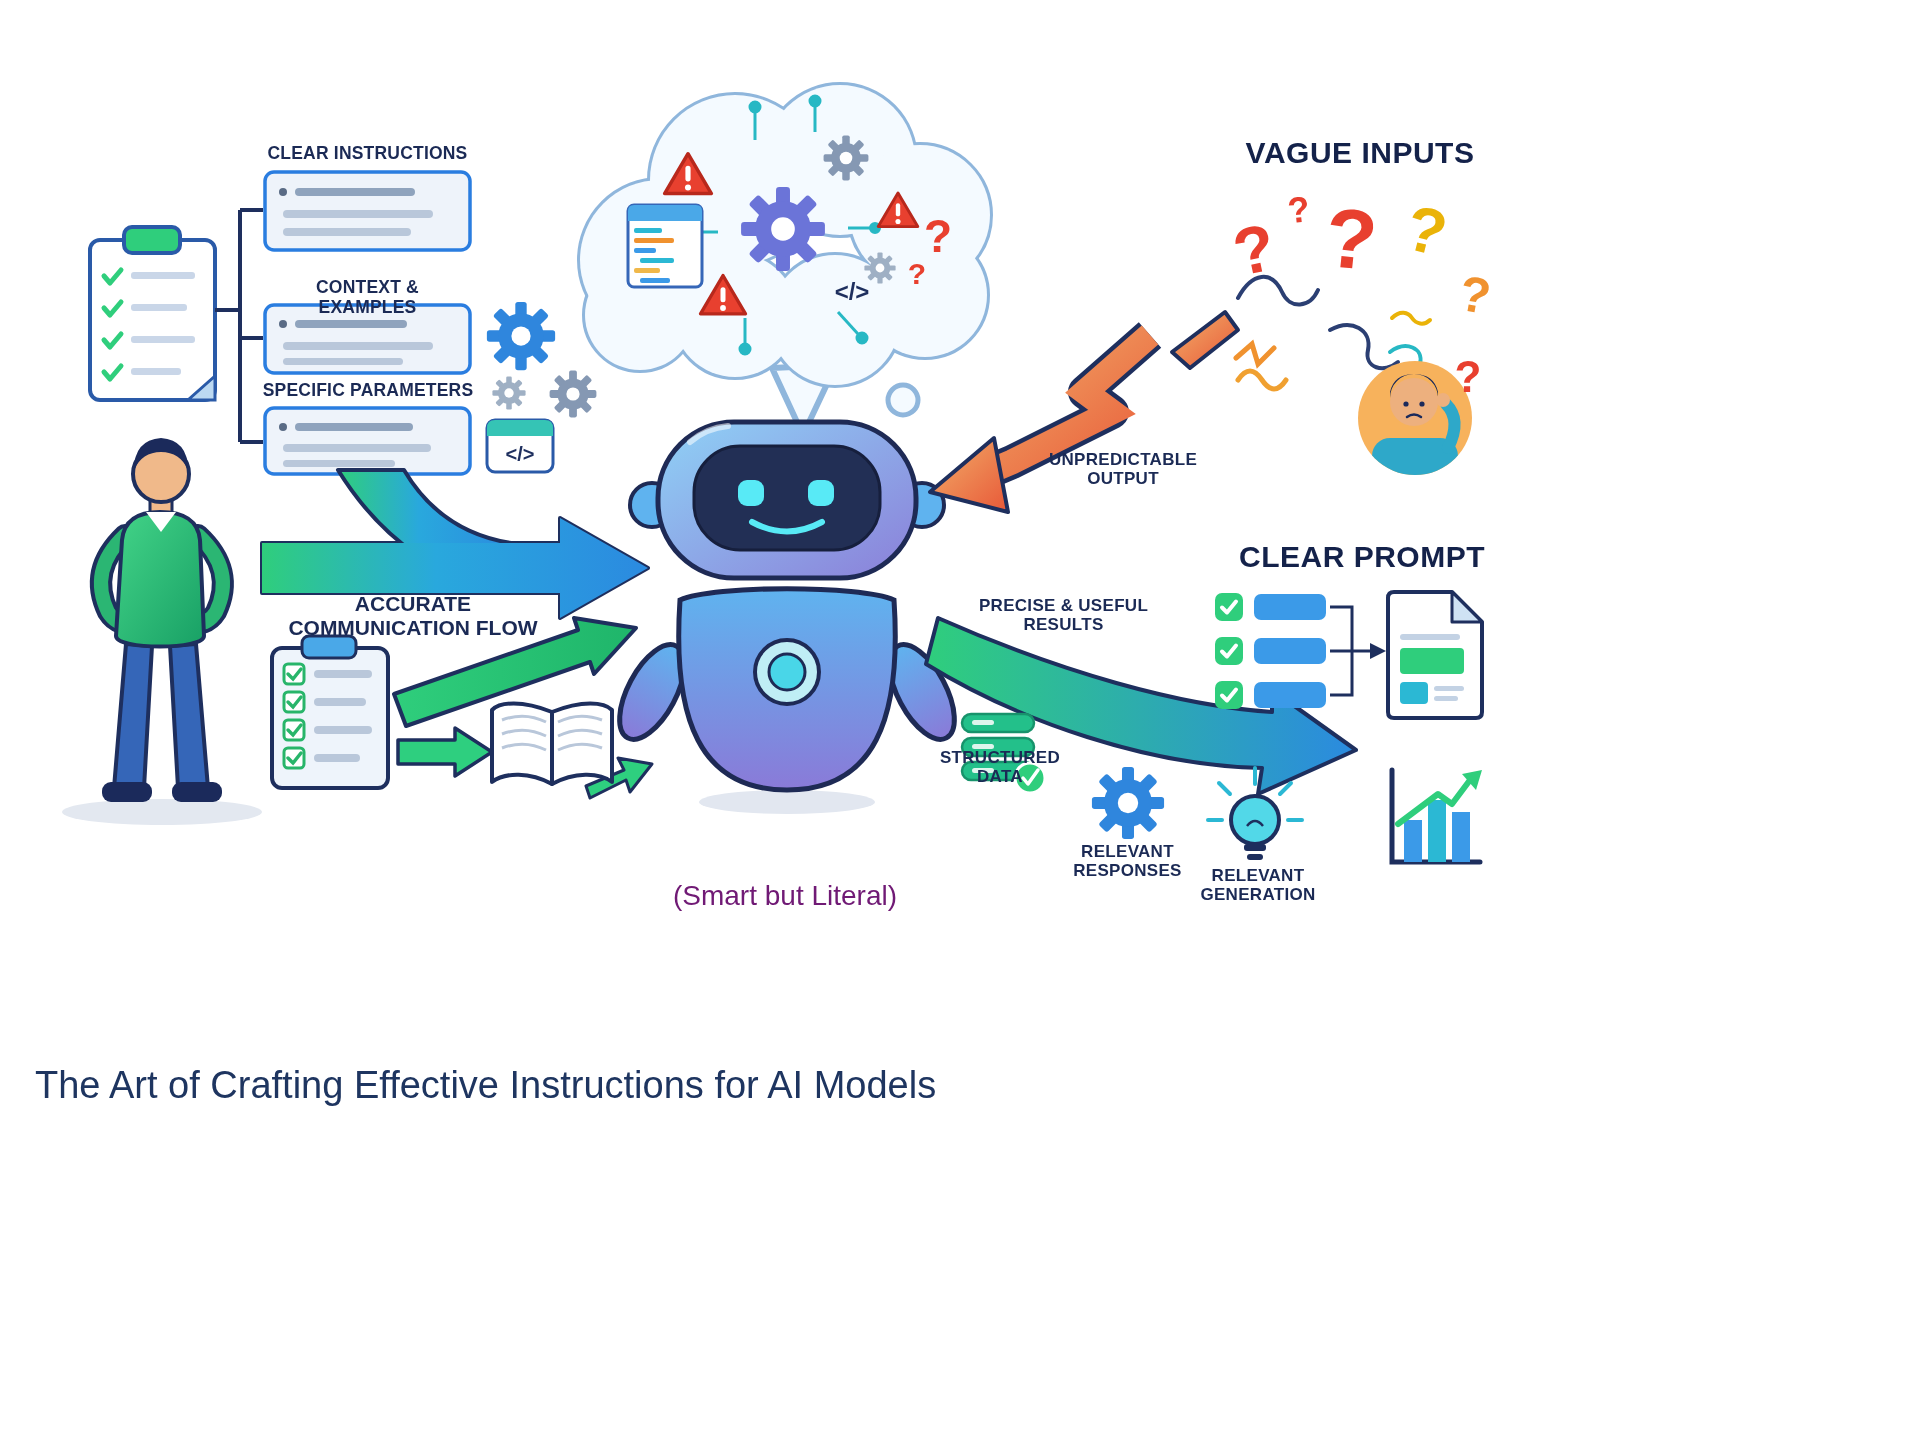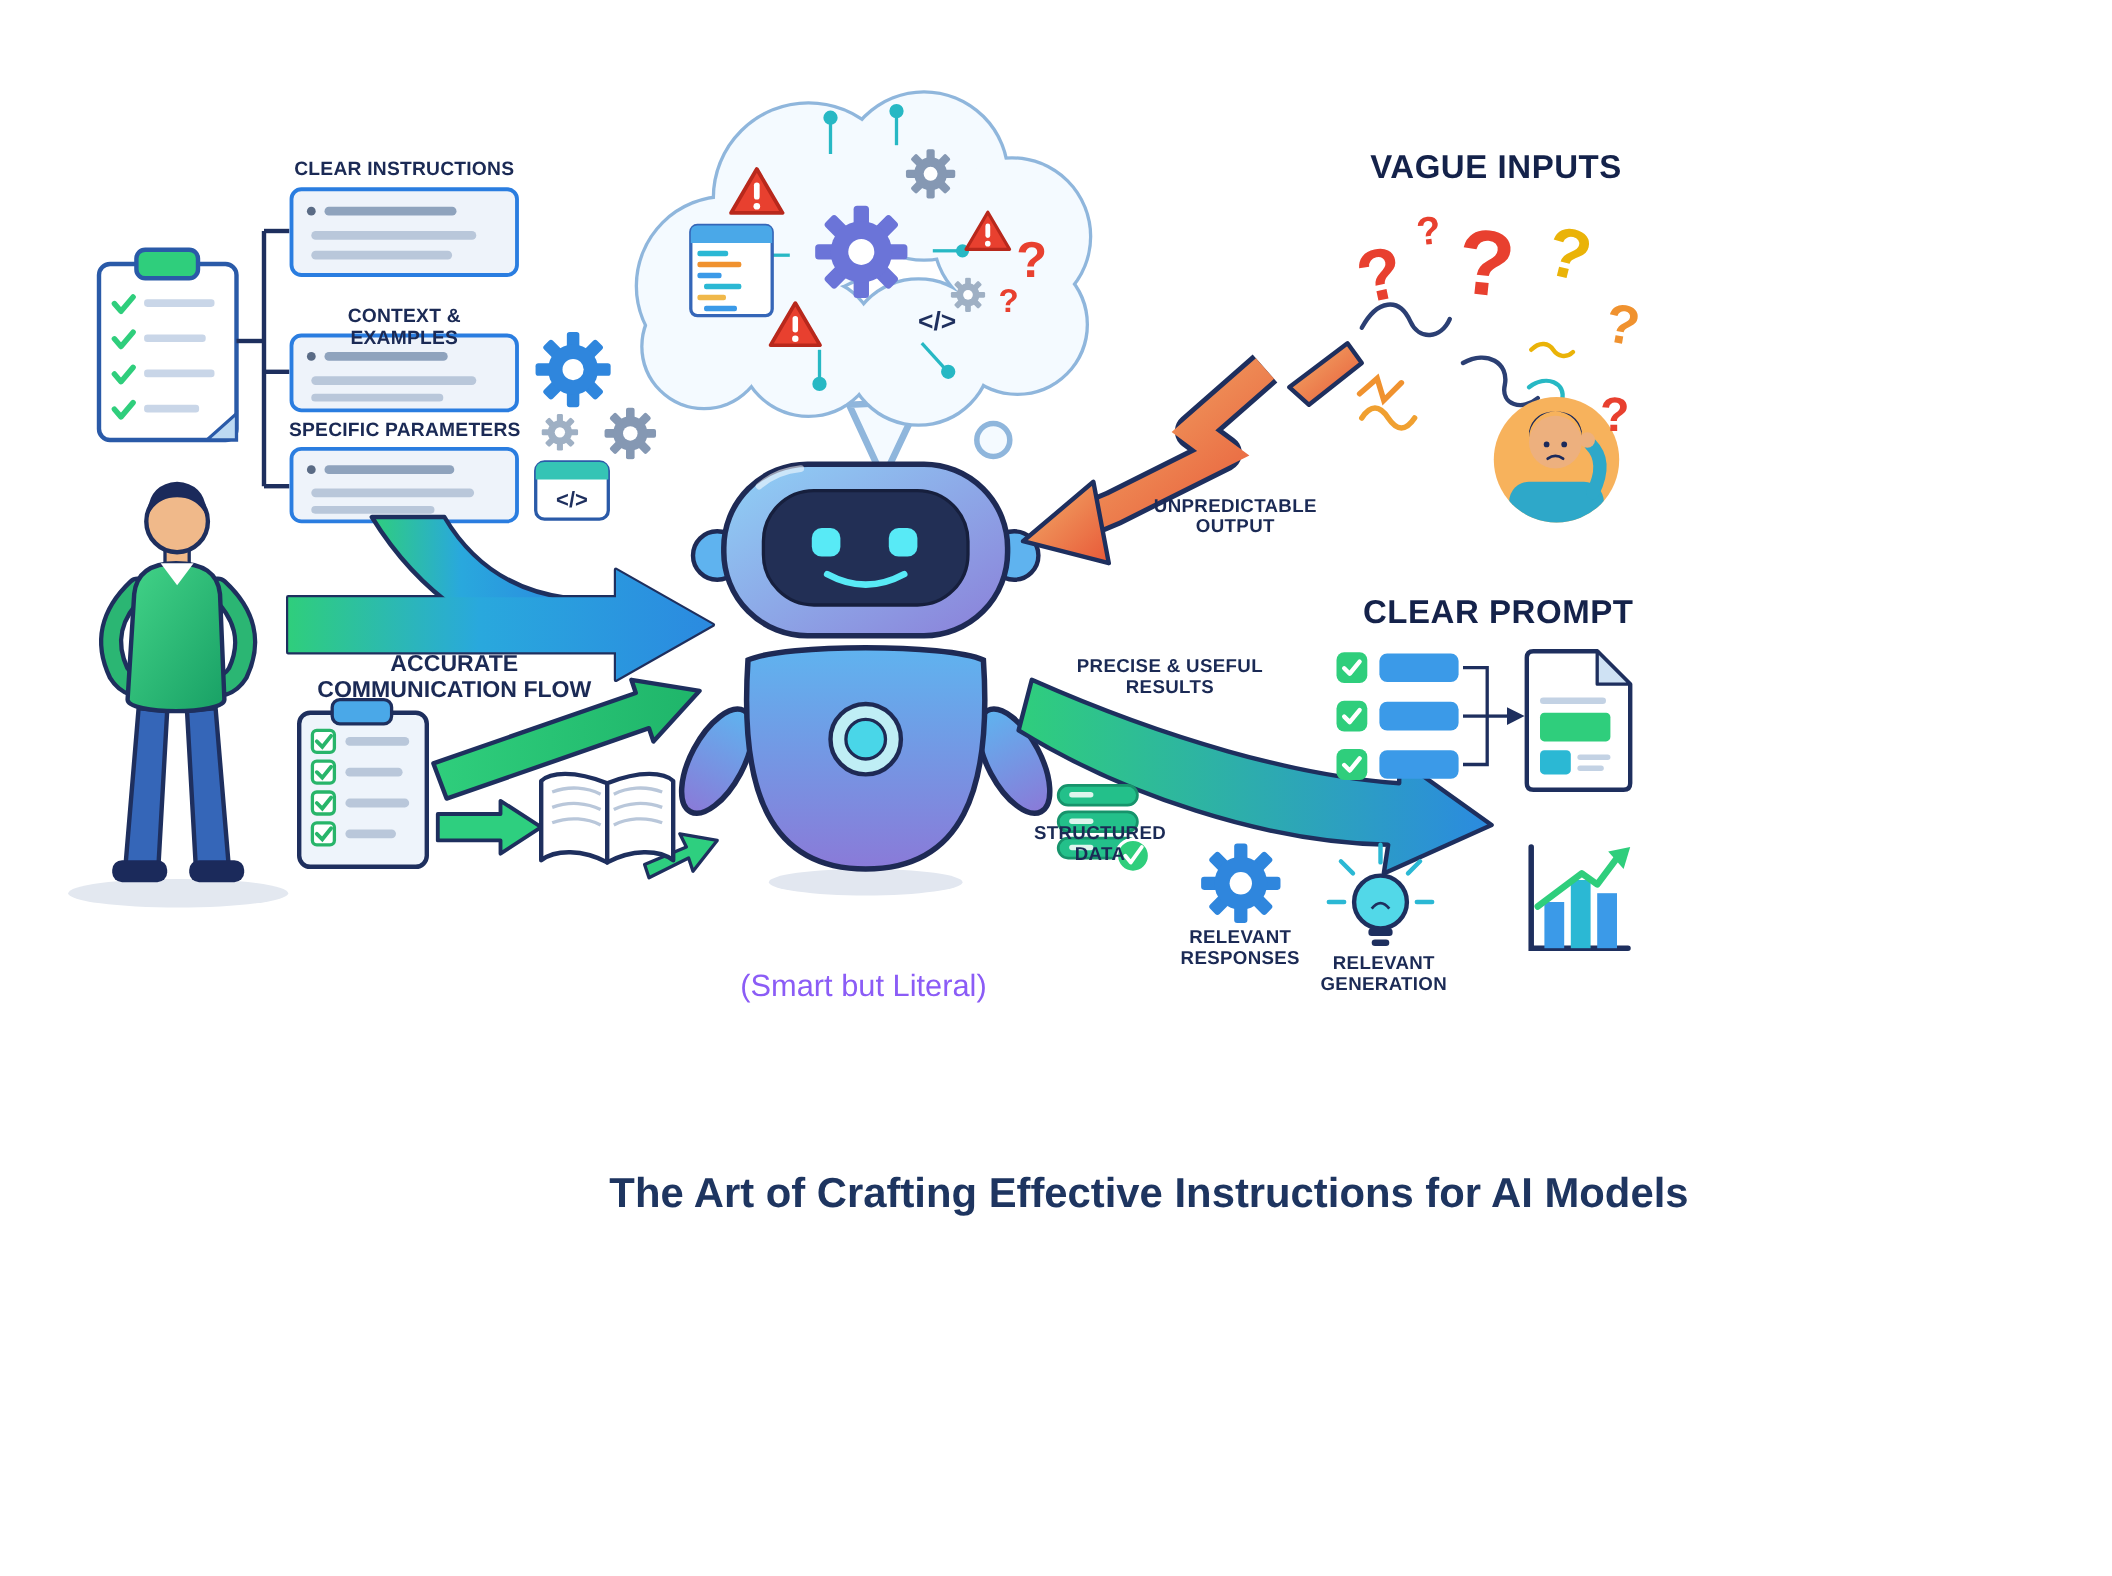--- a/index.html
+++ b/index.html
@@ -5,24 +5,24 @@
   html,body{margin:0;padding:0;background:#ffffff;}
   #canvas{position:relative;width:1920px;height:1433px;background:#ffffff;overflow:hidden;
           font-family:"Liberation Sans",sans-serif;color:#1b2a55;}
   #art{position:absolute;left:0;top:0;}
   .lbl{position:absolute;text-align:center;font-weight:700;color:#1b2a55;line-height:1.12;}
   .lbl.small{font-size:17px;letter-spacing:.3px;}
   .lbl.boxlabel{font-size:17.5px;letter-spacing:.2px;}
   .lbl.section{font-size:30px;letter-spacing:.5px;color:#14224a;}
   .lbl.flow{font-size:21px;}
   .ai-name{position:absolute;text-align:center;font-weight:700;font-size:33px;color:#14224a;}
-  .ai-tag{position:absolute;text-align:center;font-weight:400;font-size:28px;color:#8b5cf6;}
+  .ai-tag{position:absolute;text-align:center;font-weight:400;font-size:28px;color:#701a75;}
   .main-title{position:absolute;text-align:center;font-weight:700;font-size:76px;
               letter-spacing:2px;color:#16254e;}
-  .subtitle{position:absolute;text-align:right;font-weight:700;font-size:38px;color:#1e3560;}
+  .subtitle{position:absolute;text-align:left;font-weight:400;font-size:38px;color:#1e3560;}
 </style>
 </head>
 <body>
 
 <div id="canvas">
 
 <svg id="art" width="1920" height="1433" viewBox="0 0 1920 1433">
   <defs>
     <linearGradient id="gradAcc" x1="0" y1="0" x2="1" y2="0">
       <stop offset="0" stop-color="#2fce7c"></stop>

